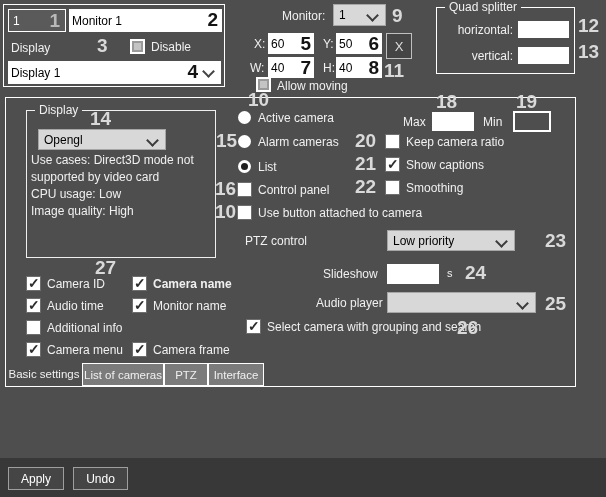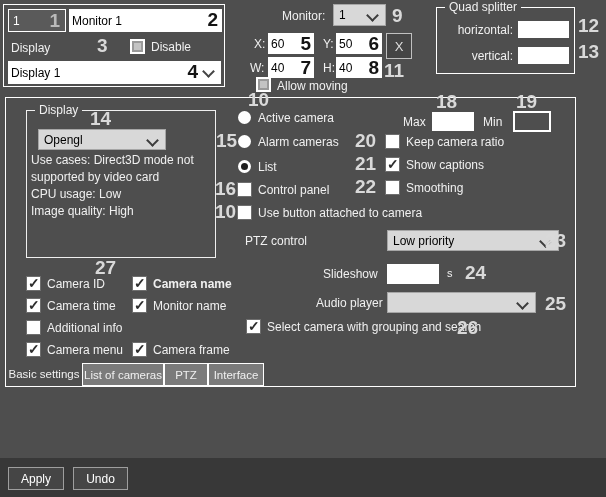--- a/index.html
+++ b/index.html
@@ -147,21 +147,21 @@
   <span class="abs cb" style="left:379px;top:36px;"></span>
   <span class="abs lbl" style="left:400px;top:37px;">Keep camera ratio</span>
   <span class="abs callout" style="left:349px;top:56px;">21</span>
   <span class="abs cb checked" style="left:379px;top:59px;"></span>
   <span class="abs lbl" style="left:400px;top:60px;">Show captions</span>
   <span class="abs callout" style="left:349px;top:79px;">22</span>
   <span class="abs cb" style="left:379px;top:82px;"></span>
   <span class="abs lbl" style="left:400px;top:83px;">Smoothing</span>
 
   <span class="abs lbl" style="left:239px;top:136px;">PTZ control</span>
-  <div class="abs ginput" style="left:381px;top:132px;width:172px;height:21px;">
+  <div class="abs ginput" style="left:381px;top:132px;width:128px;height:21px;">
     <span>Low priority</span>
     <span class="chev"></span>
   </div>
   <span class="abs callout" style="left:539px;top:133px;">23</span>
 
   <span class="abs lbl" style="left:317px;top:169px;">Slideshow</span>
   <div class="abs winput" style="left:381px;top:166px;width:52px;height:20px;">
     <span></span>
   </div>
   <span class="abs lbl" style="left:441px;top:169px;font-size:11px;">s</span>
@@ -178,21 +178,21 @@
   <span class="abs lbl" style="left:261px;top:222px;">Select camera with grouping and search</span>
   <span class="abs callout" style="left:451px;top:220px;">26</span>
 
   <span class="abs callout" style="left:89px;top:160px;">27</span>
   <span class="abs cb checked" style="left:20px;top:178px;"></span>
   <span class="abs lbl" style="left:41px;top:179px;">Camera ID</span>
   <span class="abs cb checked" style="left:126px;top:178px;"></span>
   <span class="abs lbl" style="left:147px;top:179px;font-weight:bold;">Camera name</span>
 
   <span class="abs cb checked" style="left:20px;top:200px;"></span>
-  <span class="abs lbl" style="left:41px;top:201px;">Camera time</span>
+  <span class="abs lbl" style="left:41px;top:201px;">Audio time</span>
   <span class="abs cb checked" style="left:126px;top:200px;"></span>
   <span class="abs lbl" style="left:147px;top:201px;">Monitor name</span>
 
   <span class="abs cb" style="left:20px;top:222px;"></span>
   <span class="abs lbl" style="left:41px;top:223px;">Additional info</span>
 
   <span class="abs cb checked" style="left:20px;top:244px;"></span>
   <span class="abs lbl" style="left:41px;top:245px;">Camera menu</span>
   <span class="abs cb checked" style="left:126px;top:244px;"></span>
   <span class="abs lbl" style="left:147px;top:245px;">Camera frame</span>

